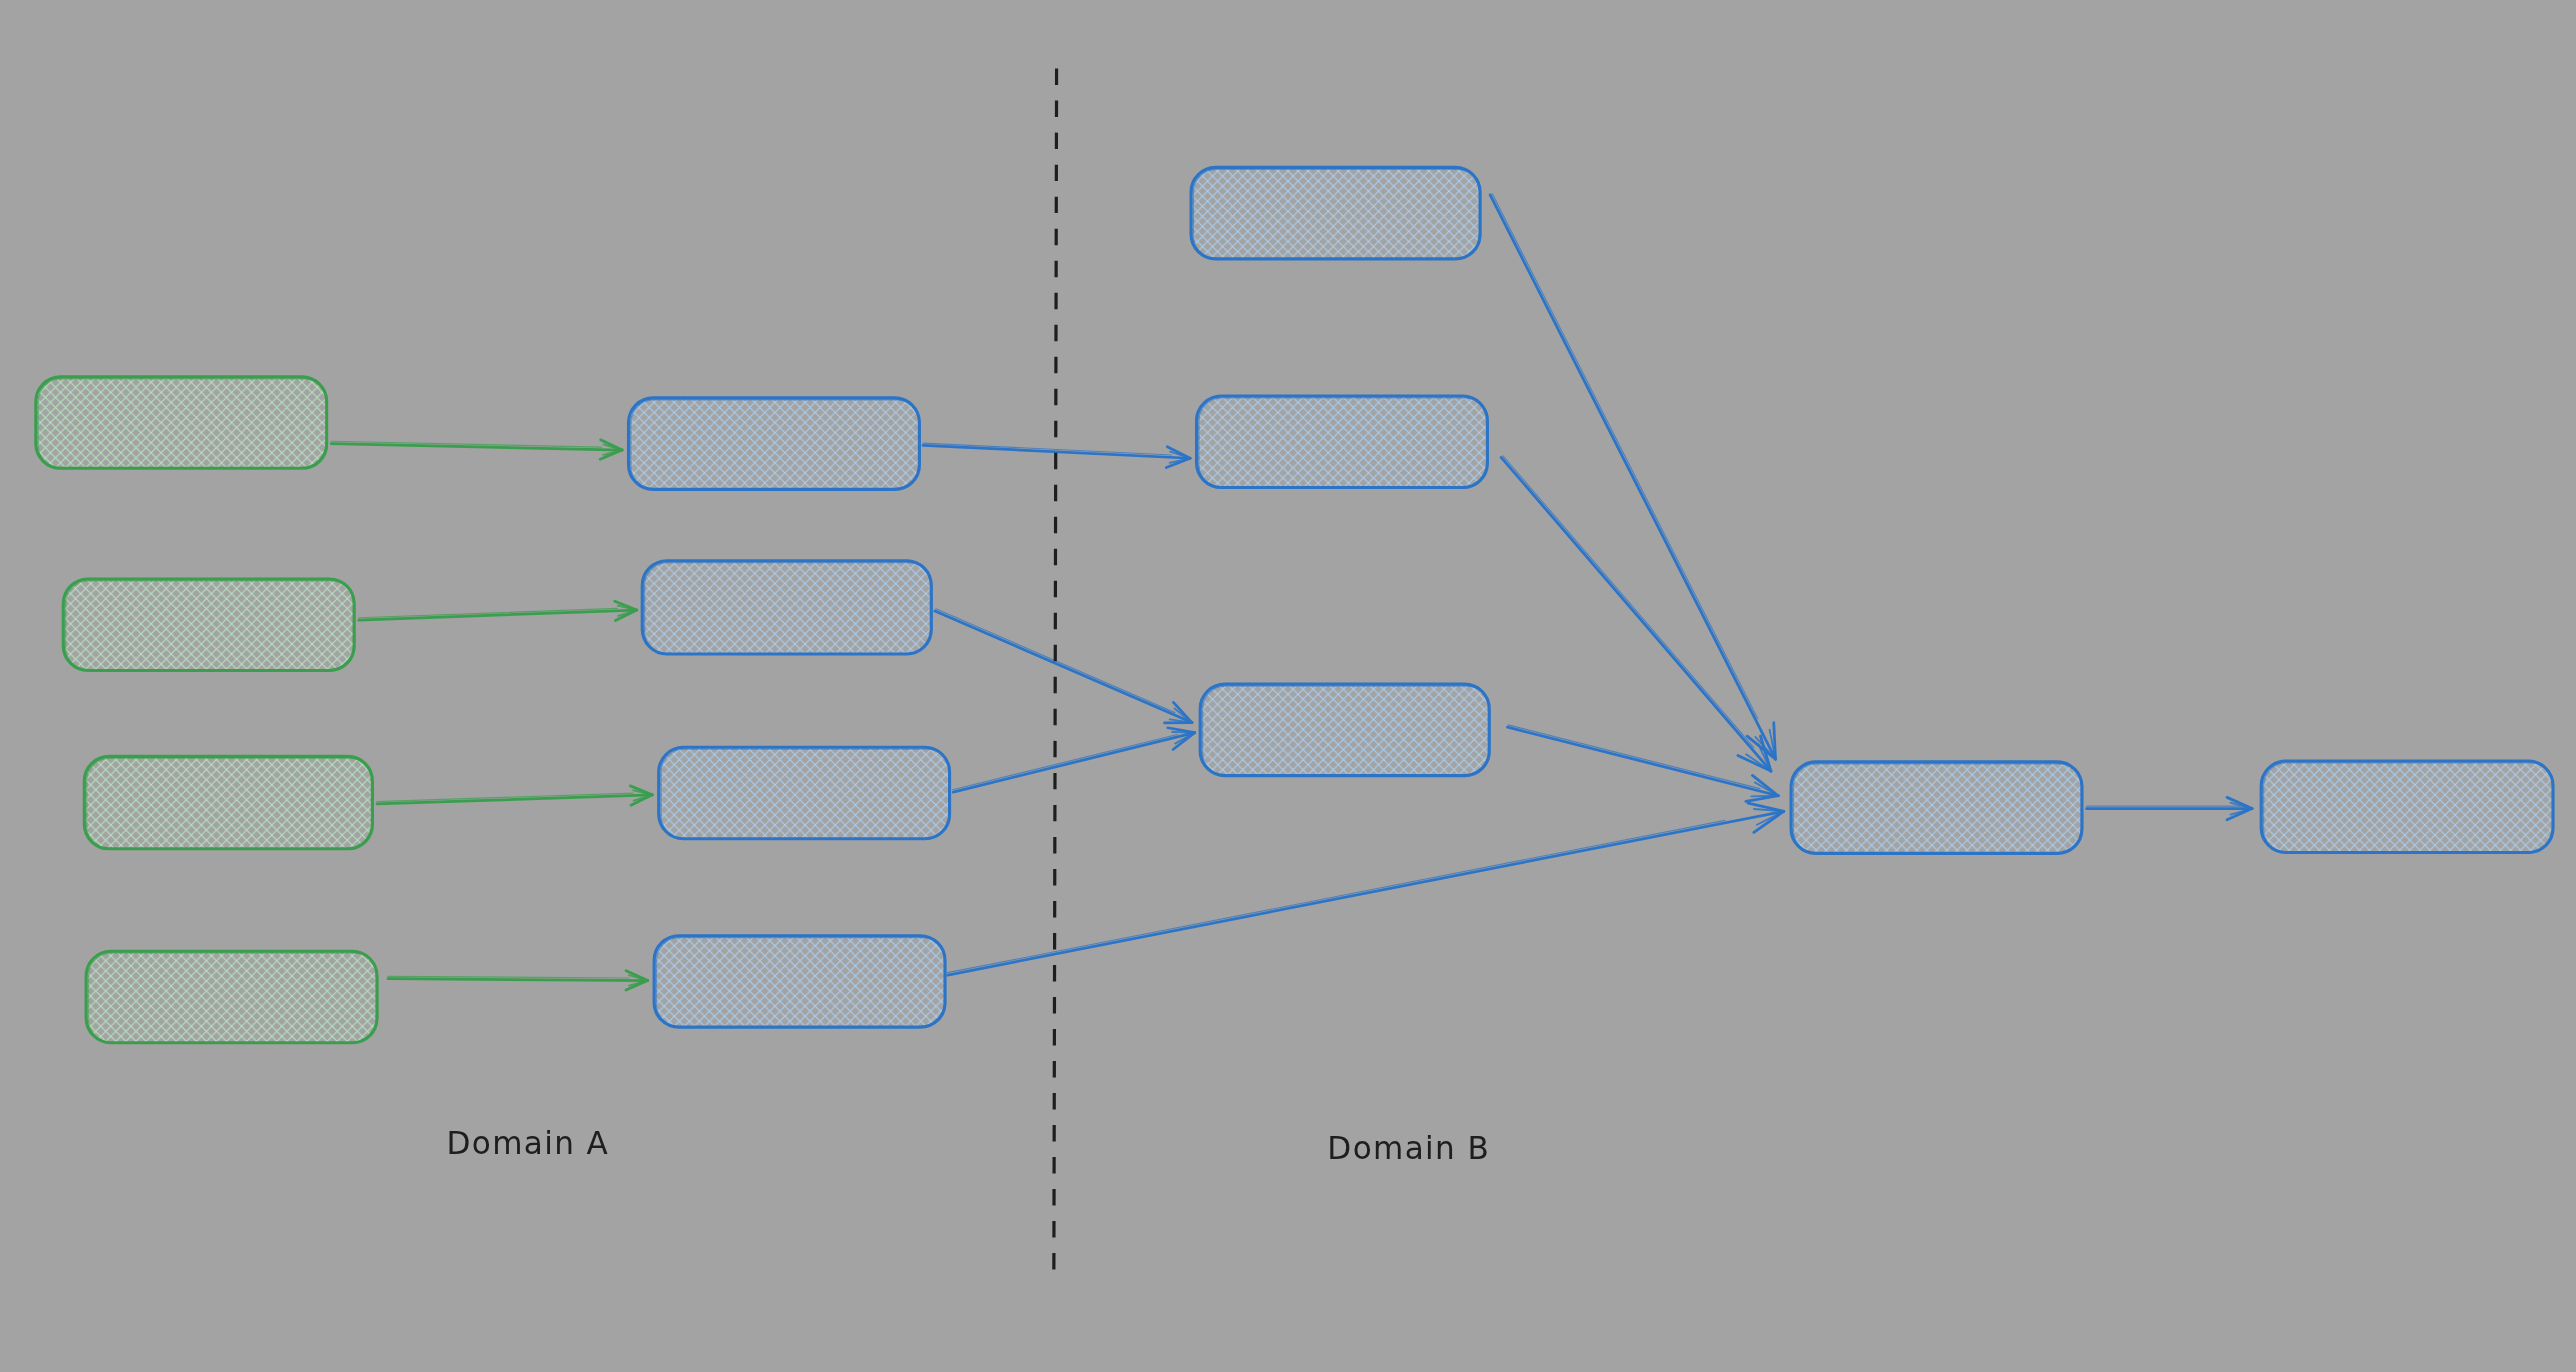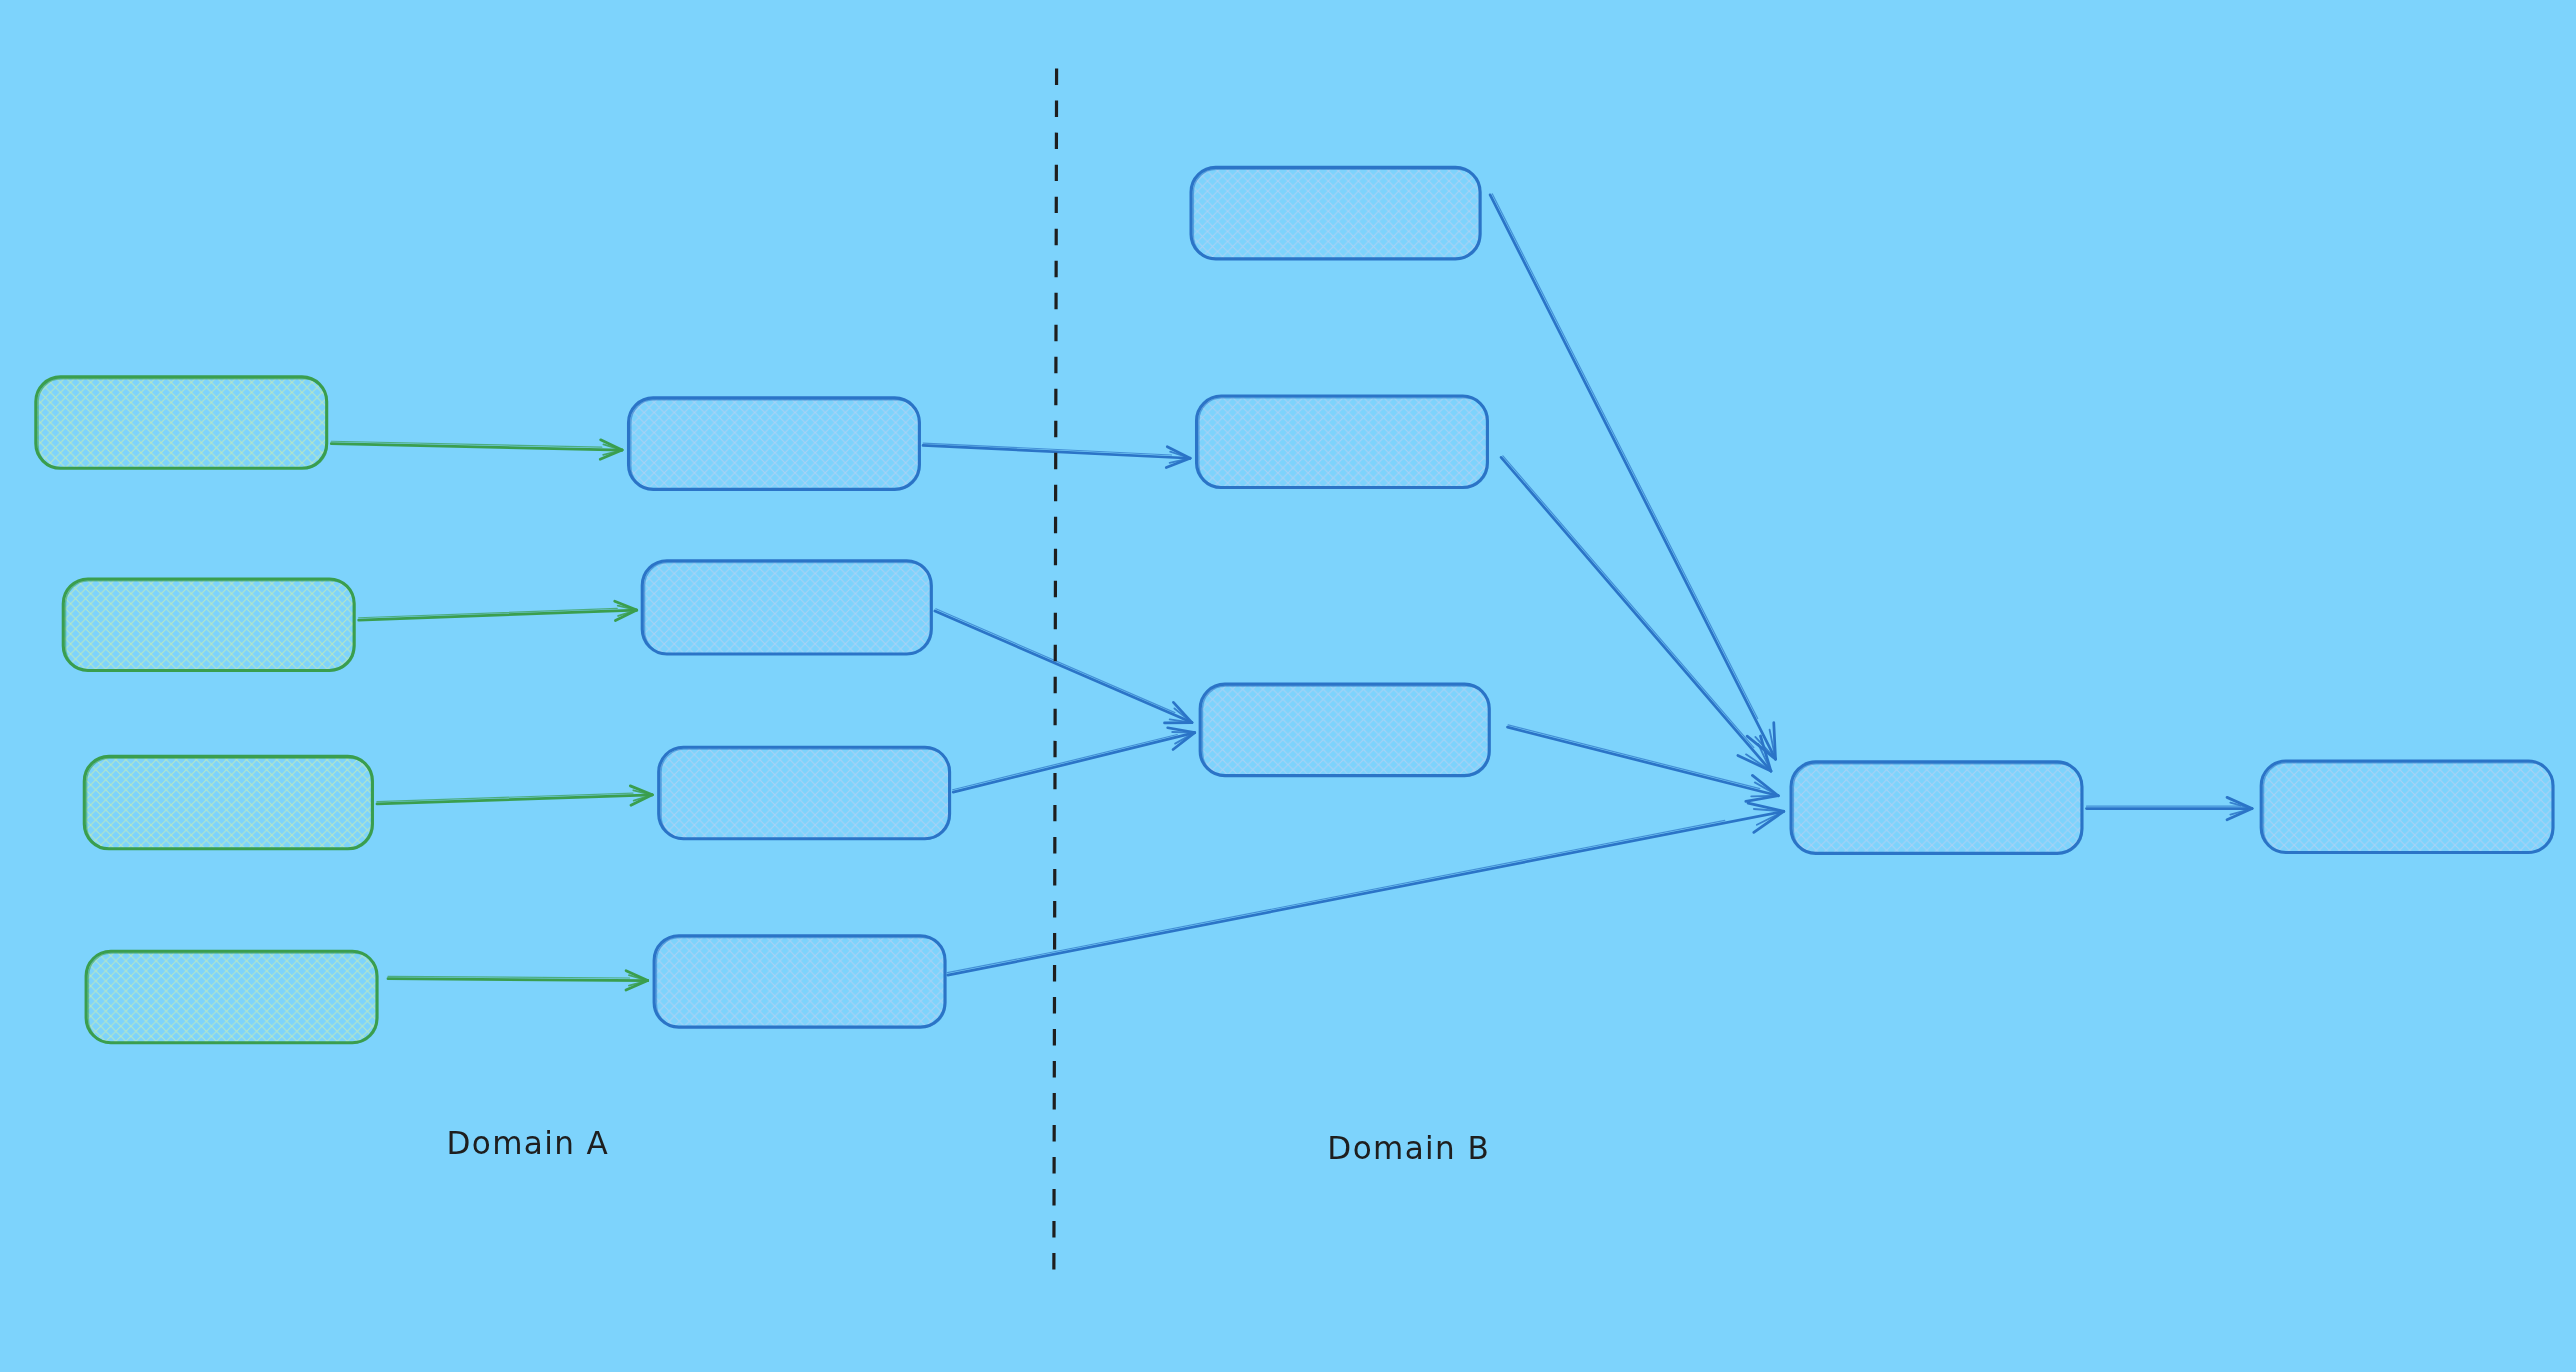--- a/index.html
+++ b/index.html
@@ -5,21 +5,21 @@
   html, body {
     margin: 0;
     padding: 0;
     background: #ffffff;
     font-family: "DejaVu Sans", "Liberation Sans", sans-serif;
   }
   #canvas-wrap {
     position: relative;
     width: 2576px;
     height: 1372px;
-    background: #7dd3fc;
+    background: #a3a3a3;
     overflow: hidden;
   }
   svg { display: block; }
   text.domain-label {
     font-family: "DejaVu Sans", "Liberation Sans", sans-serif;
     font-size: 34px;
     font-weight: 500;
     letter-spacing: 1.5px;
   }
 </style>

